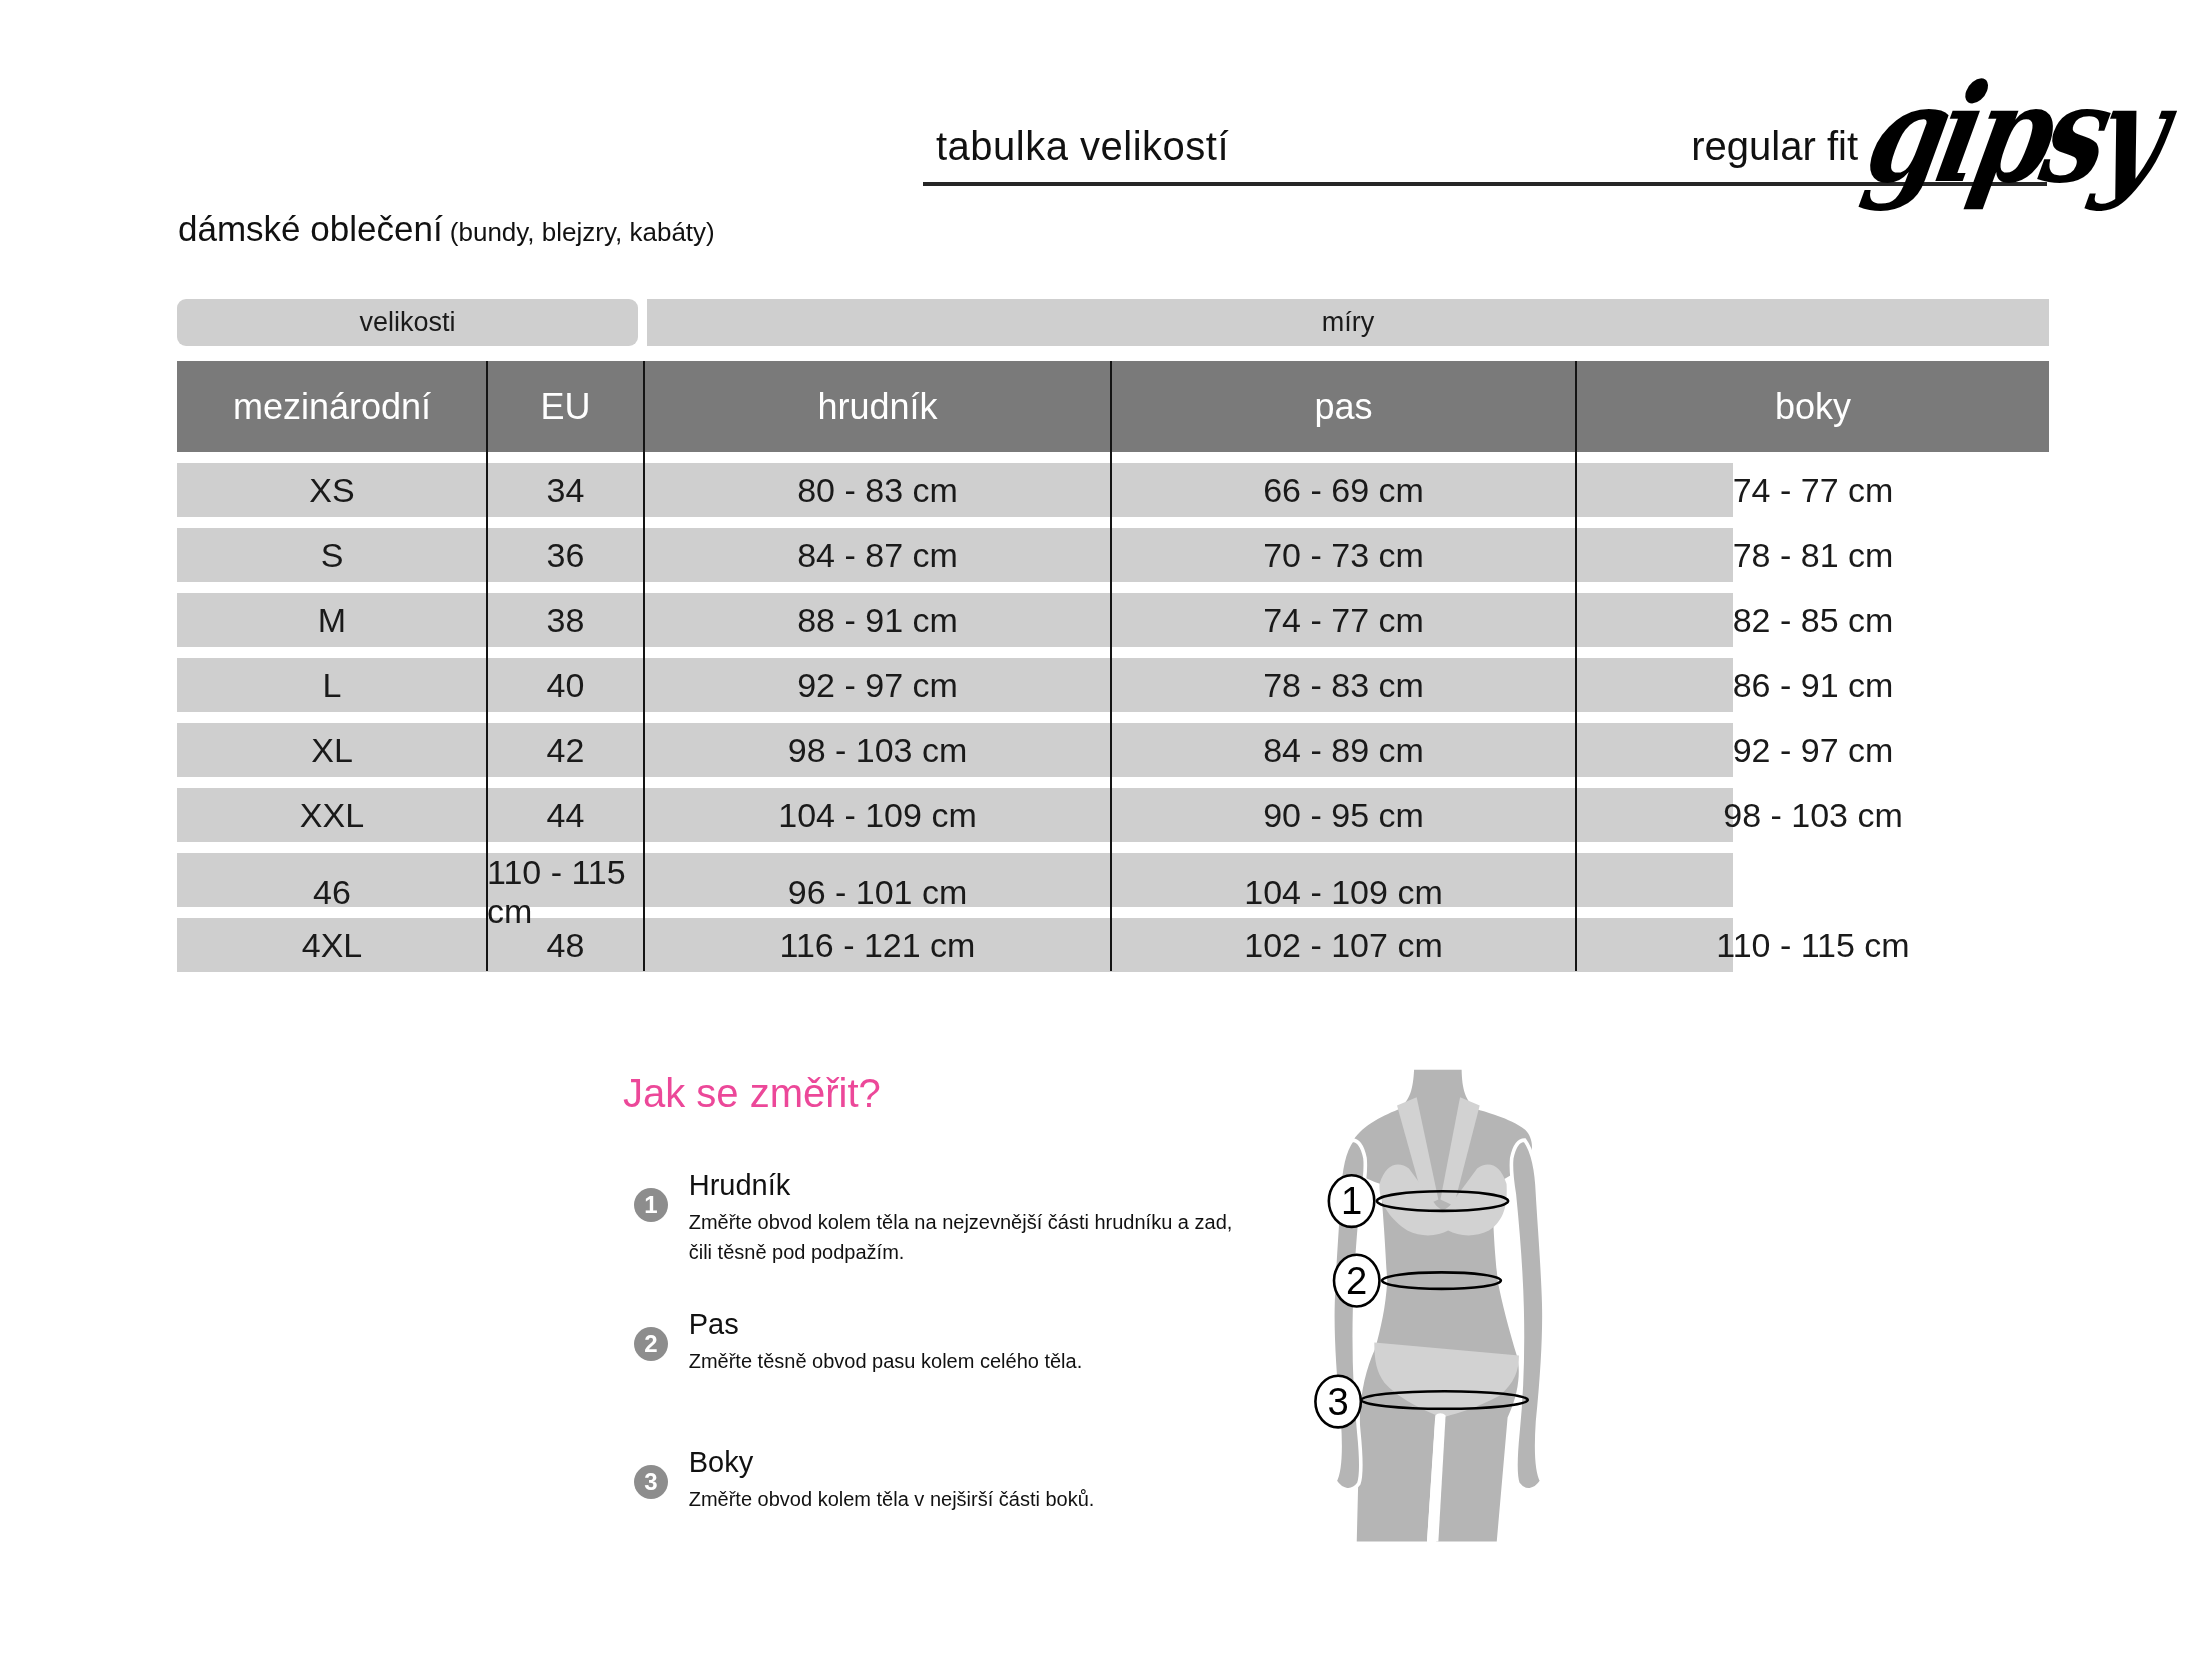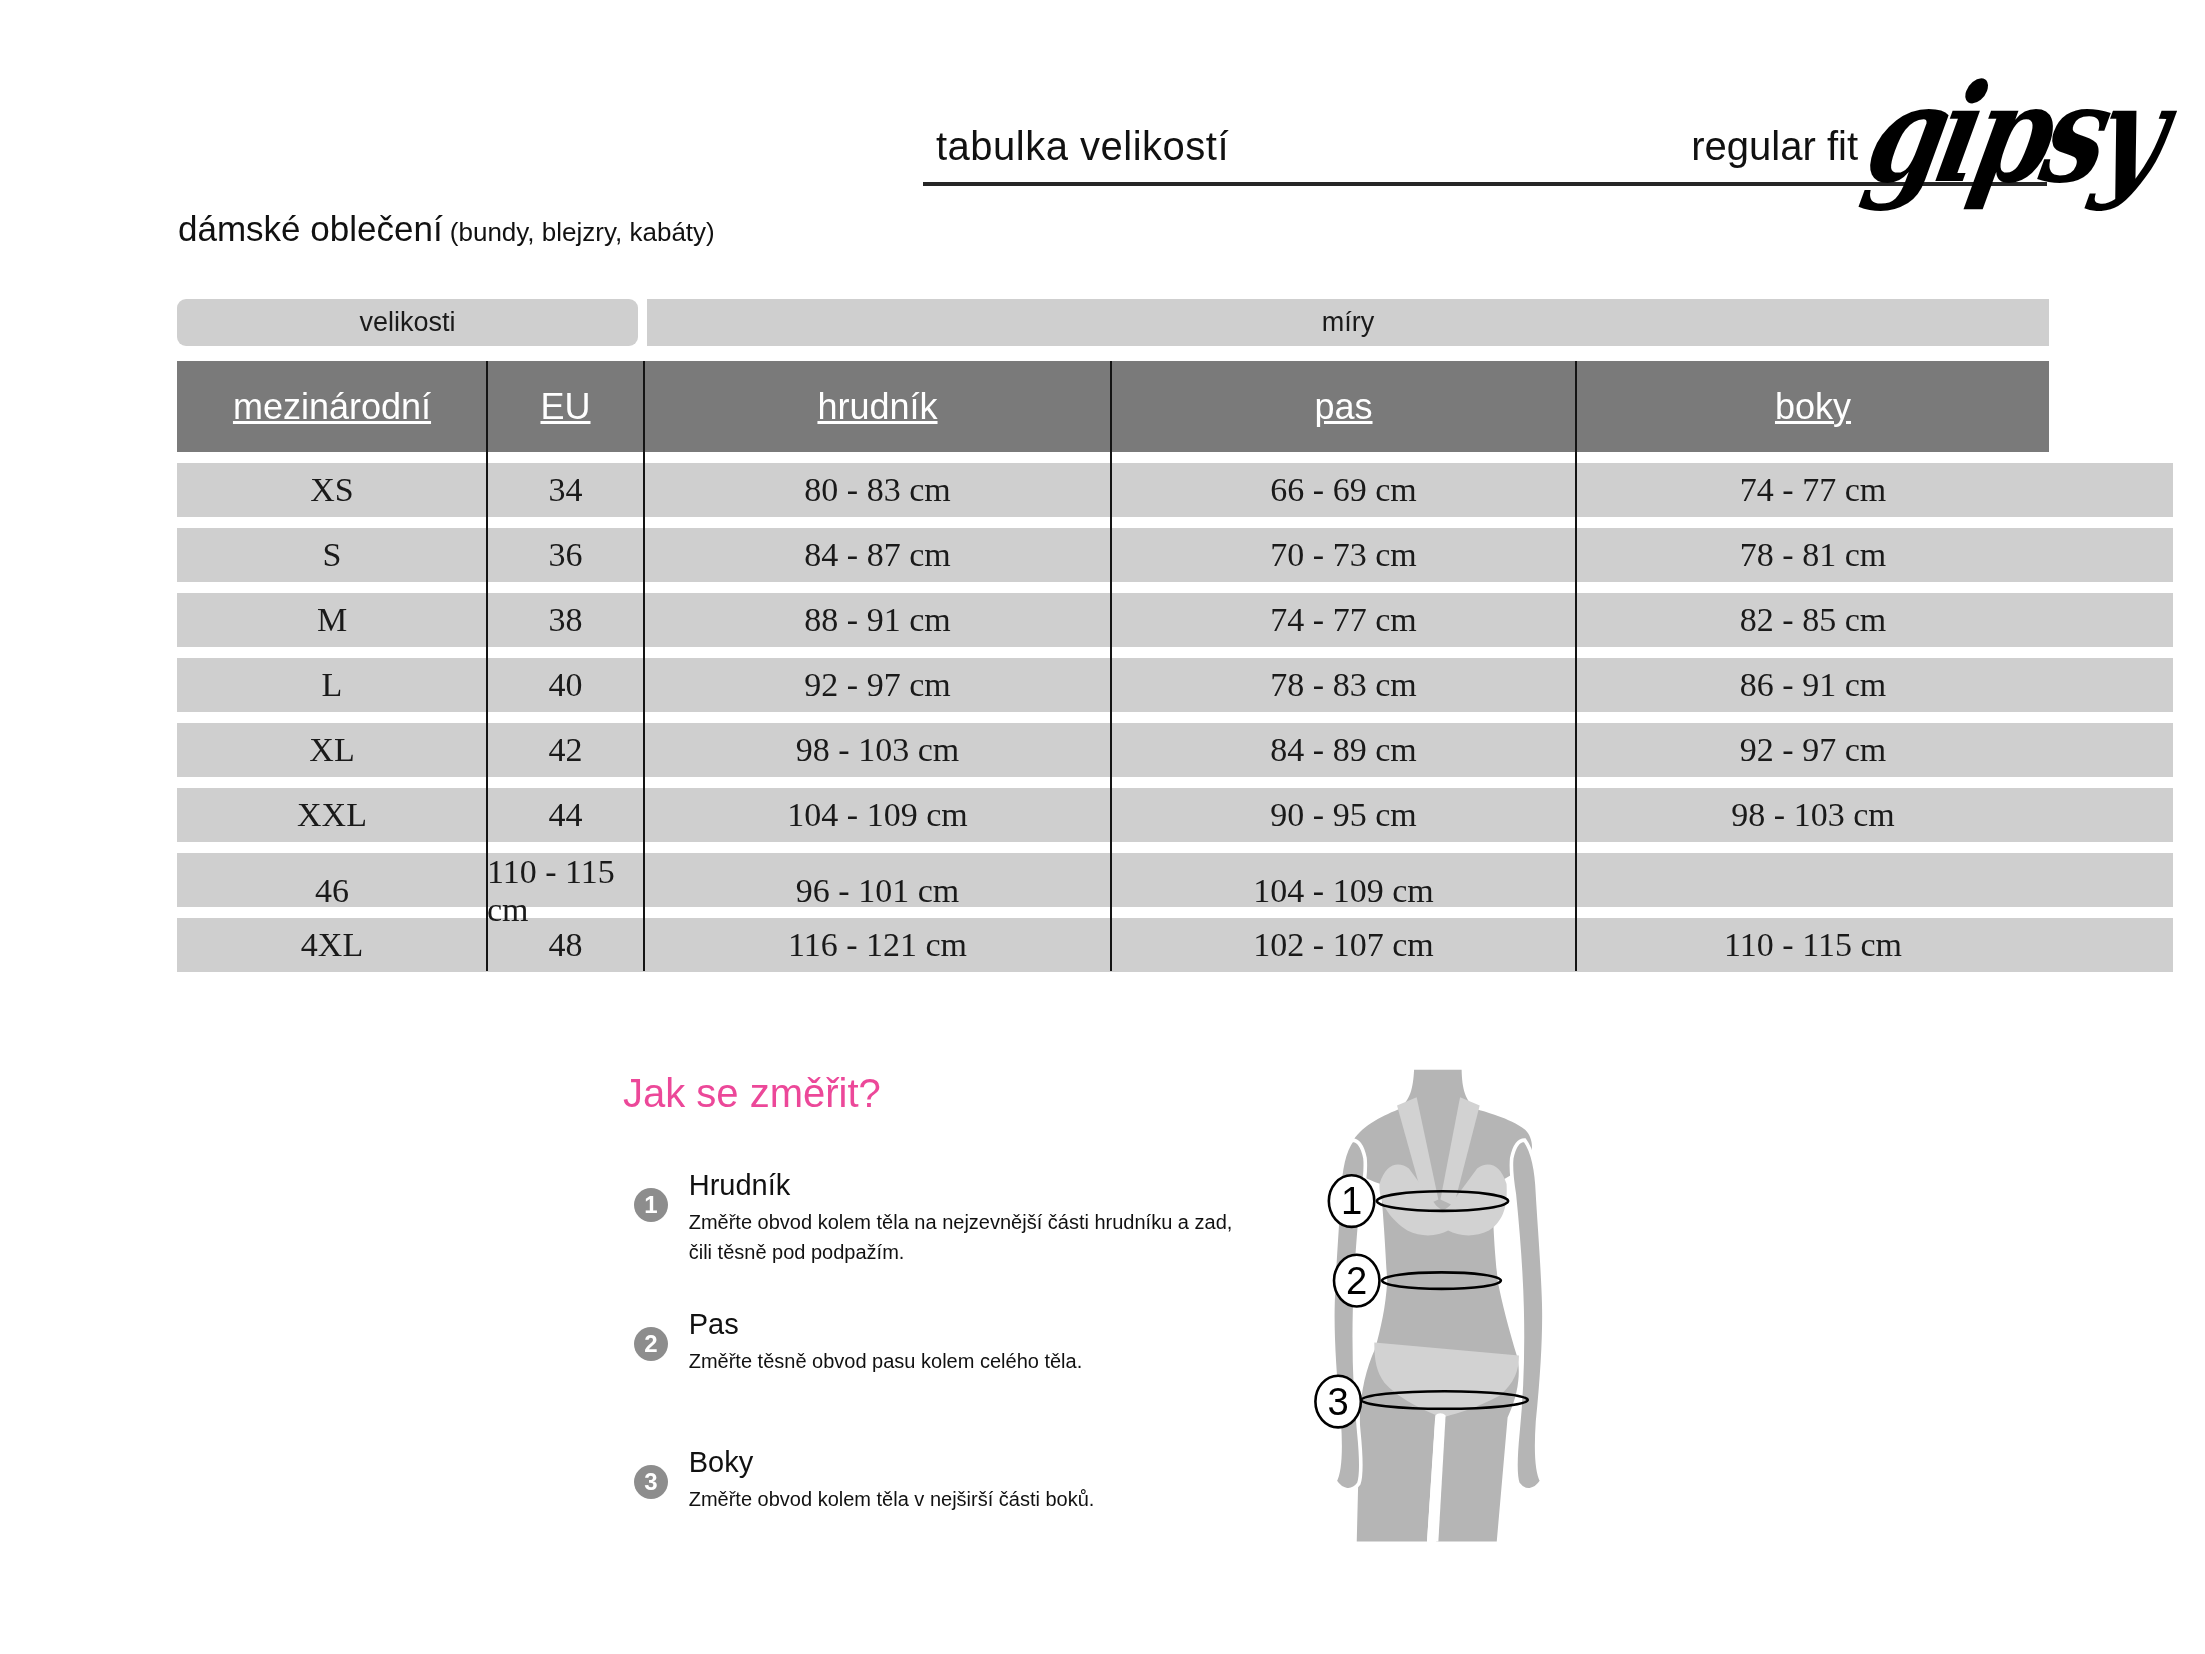--- a/index.html
+++ b/index.html
@@ -51,27 +51,27 @@
   .group-sizes { left:0; width:461px;border-radius:9px; }
   .group-measures { left:470px; width:1402px; }
 
   .col-header {
     position:absolute; left:0; top:62px; width:1872px; height:91px;
     background:#7a7a7a; display:grid;
     grid-template-columns:310px 157px 467px 465px 474px;
   }
   .col-header .hcell {
     display:flex; align-items:center; justify-content:center;
-    color:#ffffff; font-size:36px; font-weight:400;text-decoration:underline;
+    color:#ffffff; font-size:36px; font-weight:400;
   }
 
   .table-rows { position:absolute; left:0; top:164px; width:1872px; }
   .table-row {
-    width:1996px; height:54px; margin-bottom:11px; background:#cfcfcf;
-    display:grid; grid-template-columns:310px 157px 467px 465px 474px;font-family:Liberation Serif, serif;
+    width:1556px; height:54px; margin-bottom:11px; background:#cfcfcf;
+    display:grid; grid-template-columns:310px 157px 467px 465px 474px;
   }
   .table-row .cell {
     display:flex; align-items:center; justify-content:center;
     font-size:34px; color:#1a1a1a;
   }
 
   .vline { position:absolute; top:62px; width:2.1px; height:610px; background:#141414; z-index:2; }
   .vline-1 { left:309px; }
   .vline-2 { left:466px; }
   .vline-3 { left:933px; }

